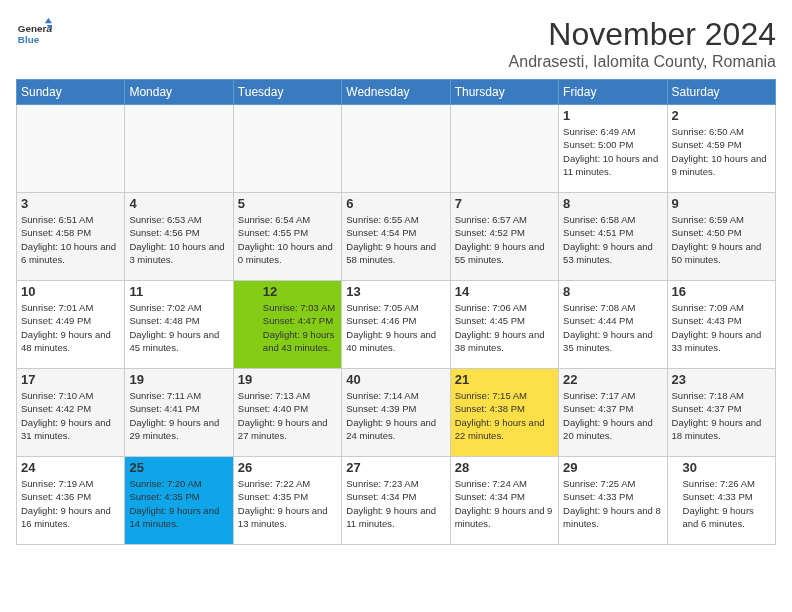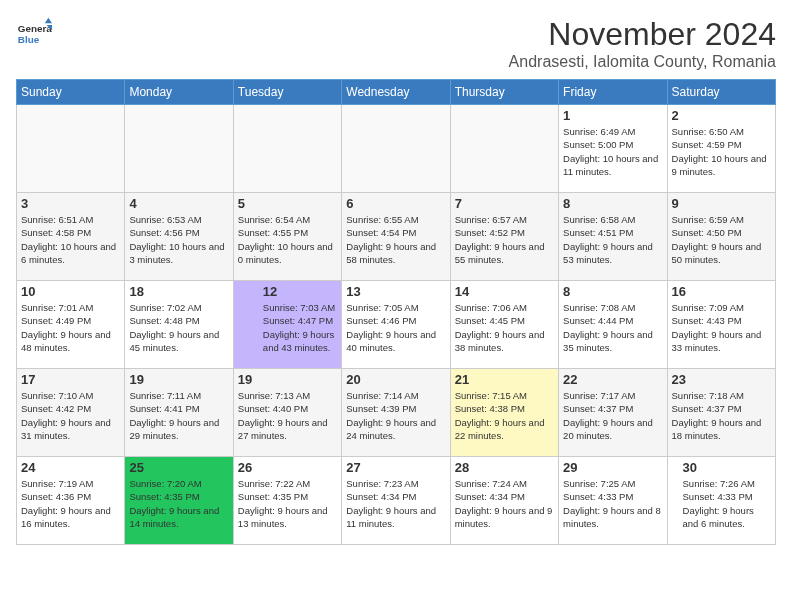--- a/index.html
+++ b/index.html
@@ -151,24 +151,24 @@
           <span class="day-number">9</span>
           <div class="day-info">Sunrise: 6:59 AM<br>Sunset: 4:50 PM<br>Daylight: 9 hours and 50 minutes.</div>
         </td>
       </tr>
       <tr>
         <td style="background: rgb(255, 255, 255);">
           <span class="day-number">10</span>
           <div class="day-info">Sunrise: 7:01 AM<br>Sunset: 4:49 PM<br>Daylight: 9 hours and 48 minutes.</div>
         </td>
         <td style="background: rgb(255, 255, 255);">
-          <span class="day-number">18</span>
+          <span class="day-number">11</span>
           <div class="day-info">Sunrise: 7:02 AM<br>Sunset: 4:48 PM<br>Daylight: 9 hours and 45 minutes.</div>
         </td>
-        <td style="background: #c4b5fd; padding-left: 29px;">
+        <td style="background: #84cc16; padding-left: 29px;">
           <span class="day-number">12</span>
           <div class="day-info">Sunrise: 7:03 AM<br>Sunset: 4:47 PM<br>Daylight: 9 hours and 43 minutes.</div>
         </td>
         <td style="background: rgb(255, 255, 255);">
           <span class="day-number">13</span>
           <div class="day-info">Sunrise: 7:05 AM<br>Sunset: 4:46 PM<br>Daylight: 9 hours and 40 minutes.</div>
         </td>
         <td style="background: rgb(255, 255, 255);">
           <span class="day-number">14</span>
           <div class="day-info">Sunrise: 7:06 AM<br>Sunset: 4:45 PM<br>Daylight: 9 hours and 38 minutes.</div>
@@ -189,42 +189,42 @@
         </td>
         <td style="background: rgb(245, 245, 245);">
           <span class="day-number">19</span>
           <div class="day-info">Sunrise: 7:11 AM<br>Sunset: 4:41 PM<br>Daylight: 9 hours and 29 minutes.</div>
         </td>
         <td style="background: rgb(245, 245, 245);">
           <span class="day-number">19</span>
           <div class="day-info">Sunrise: 7:13 AM<br>Sunset: 4:40 PM<br>Daylight: 9 hours and 27 minutes.</div>
         </td>
         <td style="background: rgb(245, 245, 245);">
-          <span class="day-number">20</span>
+          <span class="day-number">40</span>
           <div class="day-info">Sunrise: 7:14 AM<br>Sunset: 4:39 PM<br>Daylight: 9 hours and 24 minutes.</div>
         </td>
-        <td style="background: #fef9c3;">
+        <td style="background: #fde047;">
           <span class="day-number">21</span>
           <div class="day-info">Sunrise: 7:15 AM<br>Sunset: 4:38 PM<br>Daylight: 9 hours and 22 minutes.</div>
         </td>
         <td style="background: rgb(245, 245, 245);">
           <span class="day-number">22</span>
           <div class="day-info">Sunrise: 7:17 AM<br>Sunset: 4:37 PM<br>Daylight: 9 hours and 20 minutes.</div>
         </td>
         <td style="background: rgb(245, 245, 245);">
           <span class="day-number">23</span>
           <div class="day-info">Sunrise: 7:18 AM<br>Sunset: 4:37 PM<br>Daylight: 9 hours and 18 minutes.</div>
         </td>
       </tr>
       <tr>
         <td style="background: rgb(255, 255, 255);">
           <span class="day-number">24</span>
           <div class="day-info">Sunrise: 7:19 AM<br>Sunset: 4:36 PM<br>Daylight: 9 hours and 16 minutes.</div>
         </td>
-        <td style="background: #22c55e;">
+        <td style="background: #0ea5e9;">
           <span class="day-number">25</span>
           <div class="day-info">Sunrise: 7:20 AM<br>Sunset: 4:35 PM<br>Daylight: 9 hours and 14 minutes.</div>
         </td>
         <td style="background: rgb(255, 255, 255);">
           <span class="day-number">26</span>
           <div class="day-info">Sunrise: 7:22 AM<br>Sunset: 4:35 PM<br>Daylight: 9 hours and 13 minutes.</div>
         </td>
         <td style="background: rgb(255, 255, 255);">
           <span class="day-number">27</span>
           <div class="day-info">Sunrise: 7:23 AM<br>Sunset: 4:34 PM<br>Daylight: 9 hours and 11 minutes.</div>

